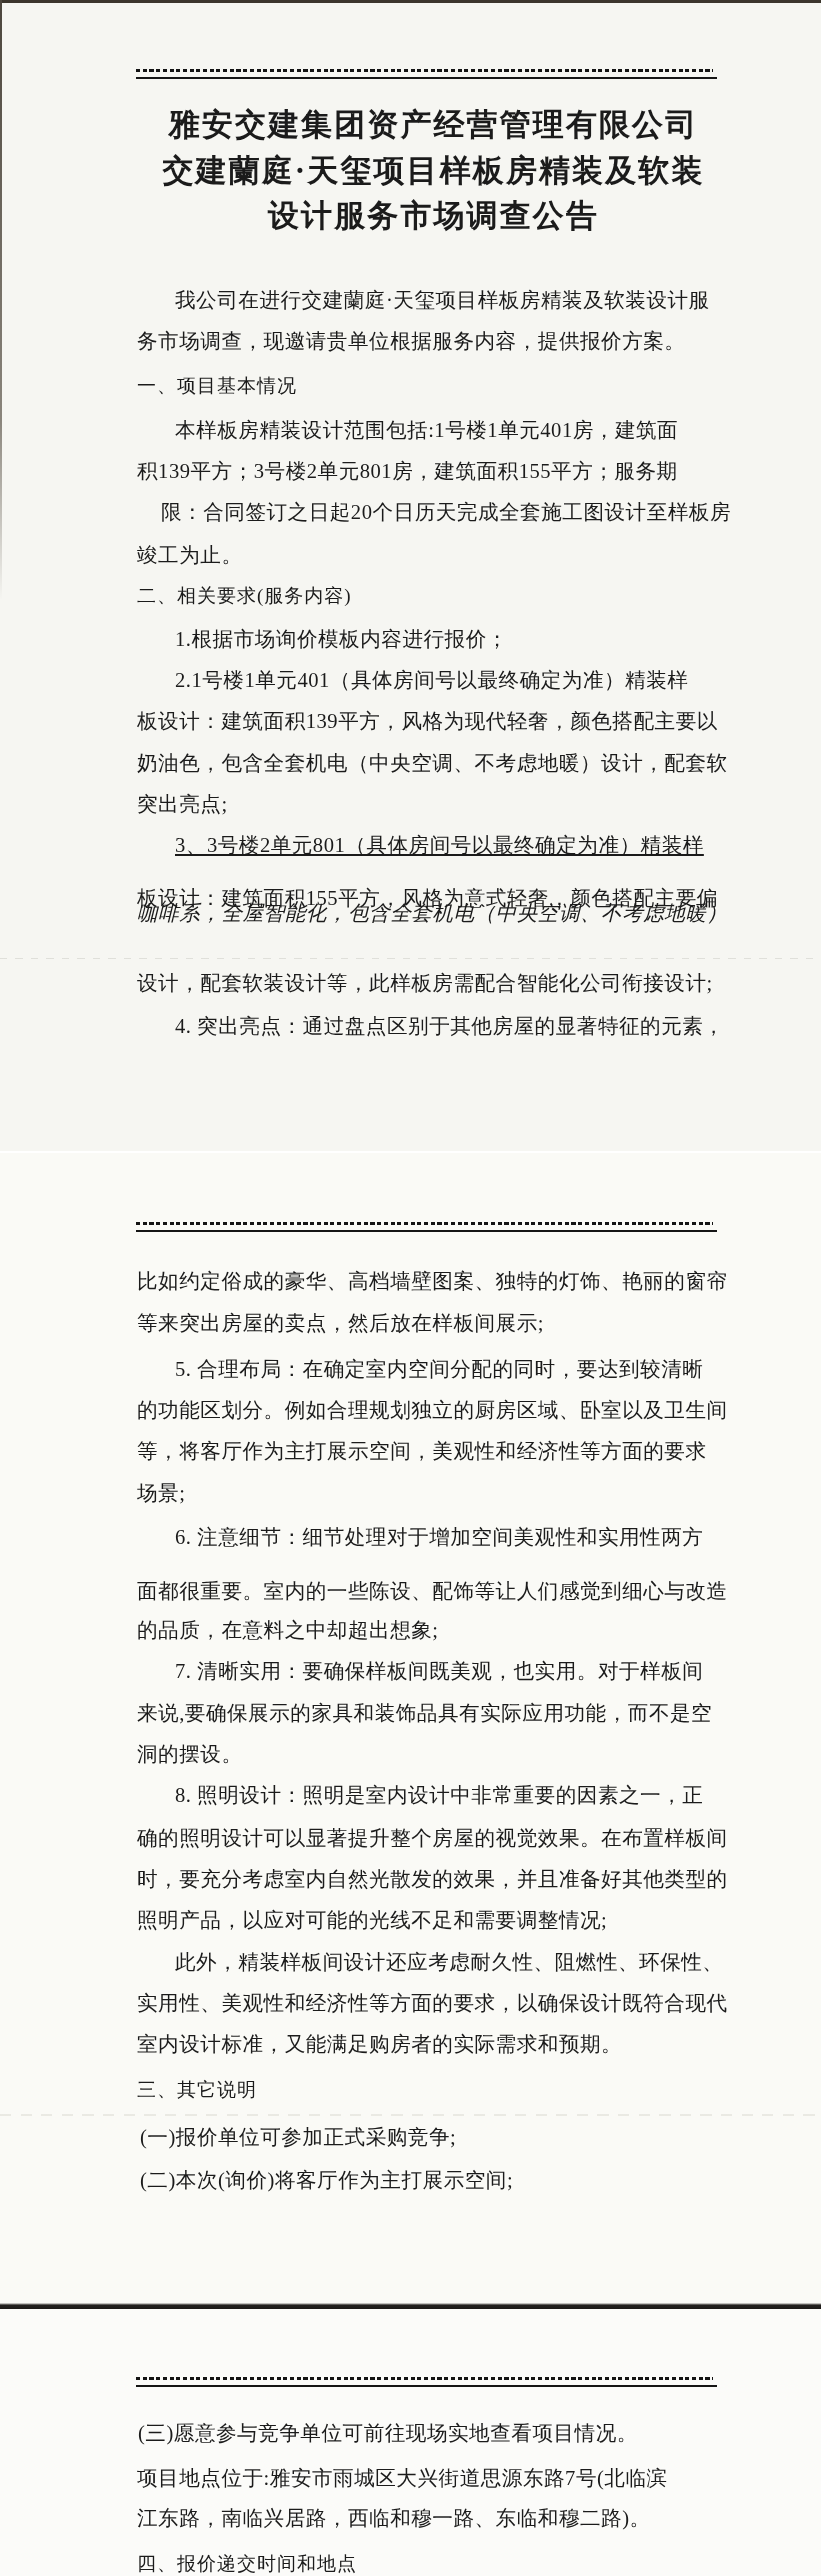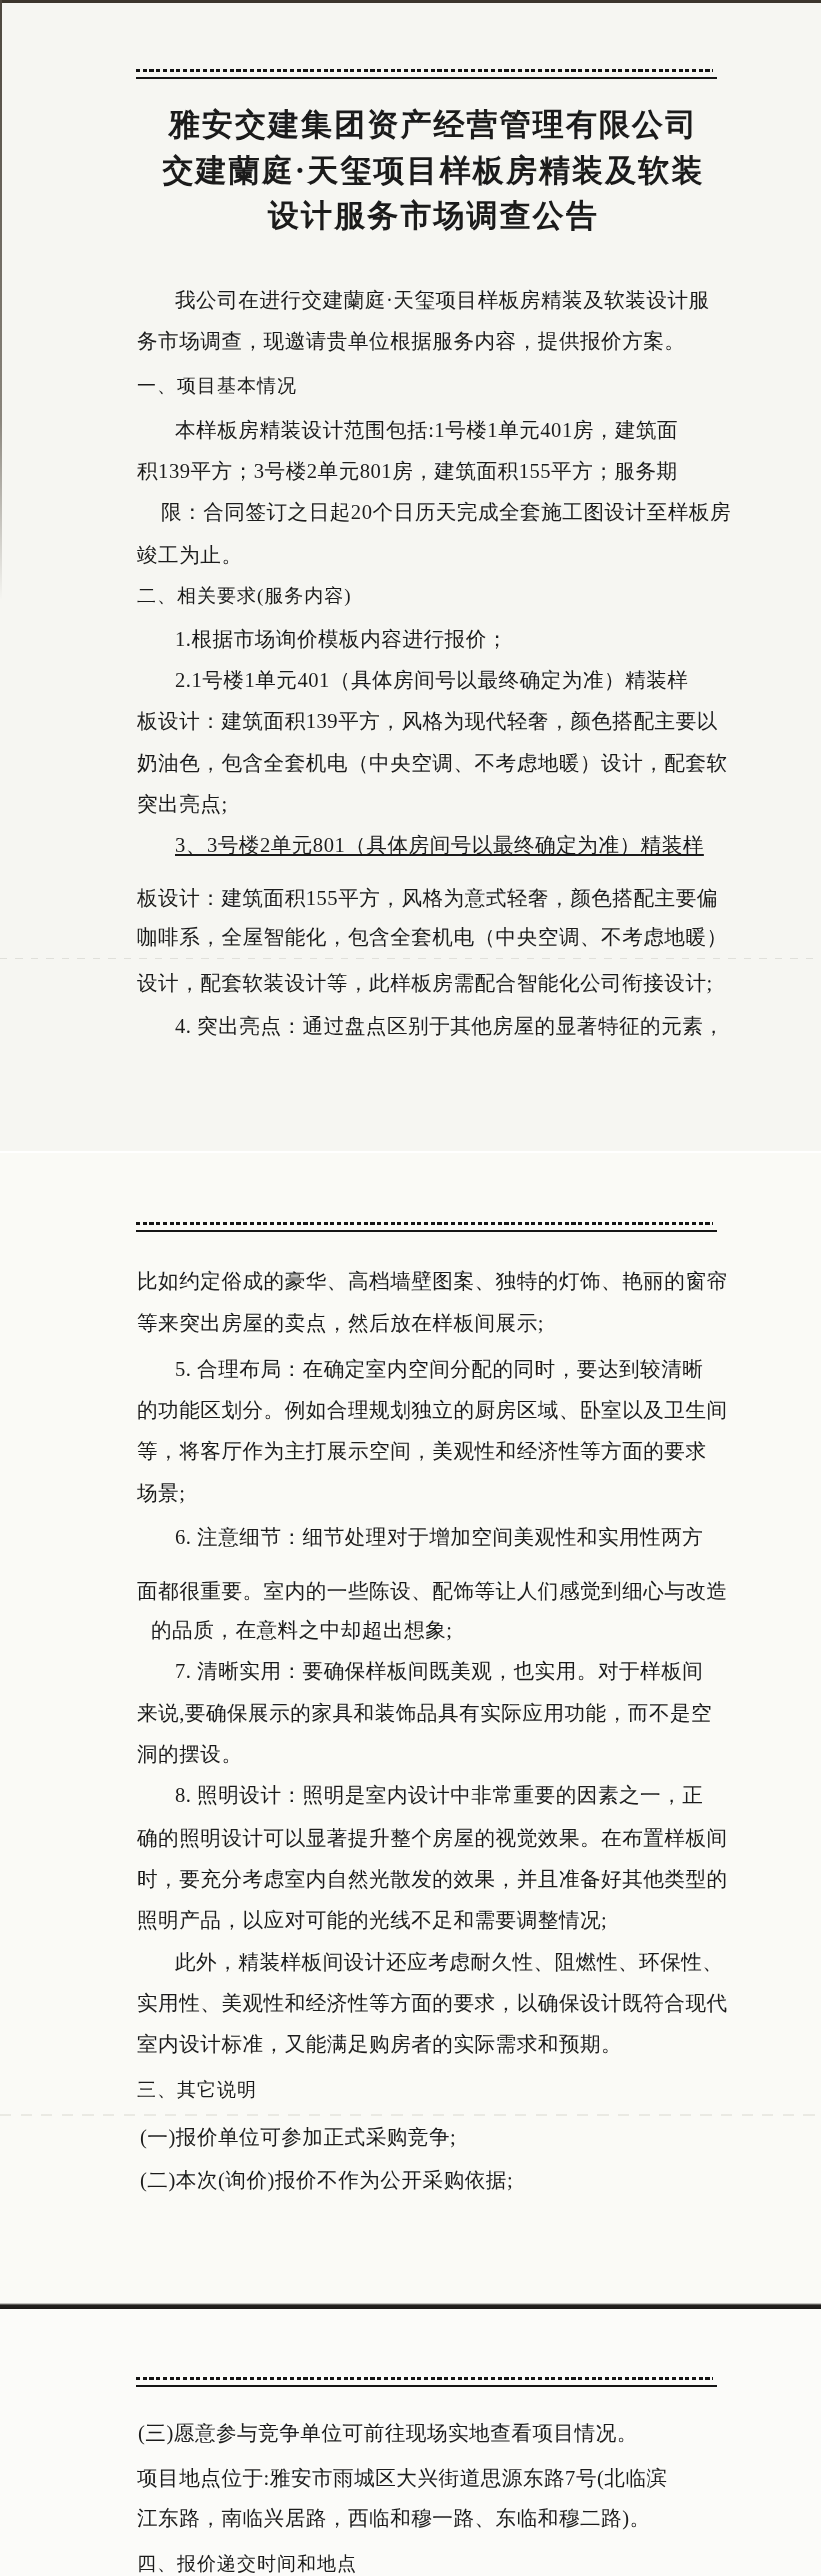--- a/index.html
+++ b/index.html
@@ -69,43 +69,43 @@
     <div class="line body" style="top: 501px; left: 137px; margin-left: 24px;">限：合同签订之日起20个日历天完成全套施工图设计至样板房</div>
     <div class="line body" style="top: 544px; left: 137px;">竣工为止。</div>
     <div class="line heading" style="top: 585px; left: 137px;">二、相关要求(服务内容)</div>
     <div class="line body" style="top: 628px; left: 175px;">1.根据市场询价模板内容进行报价；</div>
     <div class="line body" style="top: 669px; left: 175px;">2.1号楼1单元401（具体房间号以最终确定为准）精装样</div>
     <div class="line body" style="top: 710px; left: 137px;">板设计：建筑面积139平方，风格为现代轻奢，颜色搭配主要以</div>
     <div class="line body" style="top: 752px; left: 137px;">奶油色，包含全套机电（中央空调、不考虑地暖）设计，配套软</div>
     <div class="line body" style="top: 793px; left: 137px;">突出亮点;</div>
     <div class="line body" style="top: 834px; left: 175px; text-decoration: underline;">3、3号楼2单元801（具体房间号以最终确定为准）精装样</div>
     <div class="line body" style="top: 887px; left: 137px;">板设计：建筑面积155平方，风格为意式轻奢，颜色搭配主要偏</div>
-    <div class="line body" style="top: 926px; left: 137px;">咖啡系，全屋智能化，包含全套机电（中央空调、不考虑地暖）</div>
+    <div class="line body" style="top: 902px; left: 137px; font-style: italic;">咖啡系，全屋智能化，包含全套机电（中央空调、不考虑地暖）</div>
     <div class="line body" style="top: 972px; left: 137px;">设计，配套软装设计等，此样板房需配合智能化公司衔接设计;</div>
     <div class="line body" style="top: 1015px; left: 175px;">4. 突出亮点：通过盘点区别于其他房屋的显著特征的元素，</div>
     <div class="line body" style="top: 1270px; left: 137px;">比如约定俗成的豪华、高档墙壁图案、独特的灯饰、艳丽的窗帘</div>
     <div class="line body" style="top: 1312px; left: 137px;">等来突出房屋的卖点，然后放在样板间展示;</div>
     <div class="line body" style="top: 1358px; left: 175px;">5. 合理布局：在确定室内空间分配的同时，要达到较清晰</div>
     <div class="line body" style="top: 1399px; left: 137px;">的功能区划分。例如合理规划独立的厨房区域、卧室以及卫生间</div>
     <div class="line body" style="top: 1440px; left: 137px;">等，将客厅作为主打展示空间，美观性和经济性等方面的要求</div>
     <div class="line body" style="top: 1482px; left: 137px;">场景;</div>
     <div class="line body" style="top: 1526px; left: 175px;">6. 注意细节：细节处理对于增加空间美观性和实用性两方</div>
     <div class="line body" style="top: 1580px; left: 137px;">面都很重要。室内的一些陈设、配饰等让人们感觉到细心与改造</div>
-    <div class="line body" style="top: 1619px; left: 151px;">的品质，在意料之中却超出想象;</div>
+    <div class="line body" style="top: 1619px; left: 137px;">的品质，在意料之中却超出想象;</div>
     <div class="line body" style="top: 1660px; left: 175px;">7. 清晰实用：要确保样板间既美观，也实用。对于样板间</div>
     <div class="line body" style="top: 1702px; left: 137px;">来说,要确保展示的家具和装饰品具有实际应用功能，而不是空</div>
     <div class="line body" style="top: 1743px; left: 137px;">洞的摆设。</div>
     <div class="line body" style="top: 1784px; left: 175px;">8. 照明设计：照明是室内设计中非常重要的因素之一，正</div>
     <div class="line body" style="top: 1827px; left: 137px;">确的照明设计可以显著提升整个房屋的视觉效果。在布置样板间</div>
     <div class="line body" style="top: 1868px; left: 137px;">时，要充分考虑室内自然光散发的效果，并且准备好其他类型的</div>
     <div class="line body" style="top: 1909px; left: 137px;">照明产品，以应对可能的光线不足和需要调整情况;</div>
     <div class="line body" style="top: 1951px; left: 175px;">此外，精装样板间设计还应考虑耐久性、阻燃性、环保性、</div>
     <div class="line body" style="top: 1992px; left: 137px;">实用性、美观性和经济性等方面的要求，以确保设计既符合现代</div>
     <div class="line body" style="top: 2033px; left: 137px;">室内设计标准，又能满足购房者的实际需求和预期。</div>
     <div class="line heading" style="top: 2079px; left: 137px;">三、其它说明</div>
     <div class="line body" style="top: 2126px; left: 140px;">(一)报价单位可参加正式采购竞争;</div>
-    <div class="line body" style="top: 2169px; left: 140px;">(二)本次(询价)报价不作为公开采购依据;</div>
+    <div class="line body" style="top: 2169px; left: 140px;">(二)本次(询价)将客厅作为主打展示空间;</div>
     <div class="line body" style="top: 2422px; left: 138px;">(三)愿意参与竞争单位可前往现场实地查看项目情况。</div>
     <div class="line body" style="top: 2467px; left: 137px;">项目地点位于:雅安市雨城区大兴街道思源东路7号(北临滨</div>
     <div class="line body" style="top: 2507px; left: 137px;">江东路，南临兴居路，西临和穆一路、东临和穆二路)。</div>
     <div class="line heading" style="top: 2553px; left: 137px;">四、报价递交时间和地点</div>
   </div>
 
 
 </body></html>

